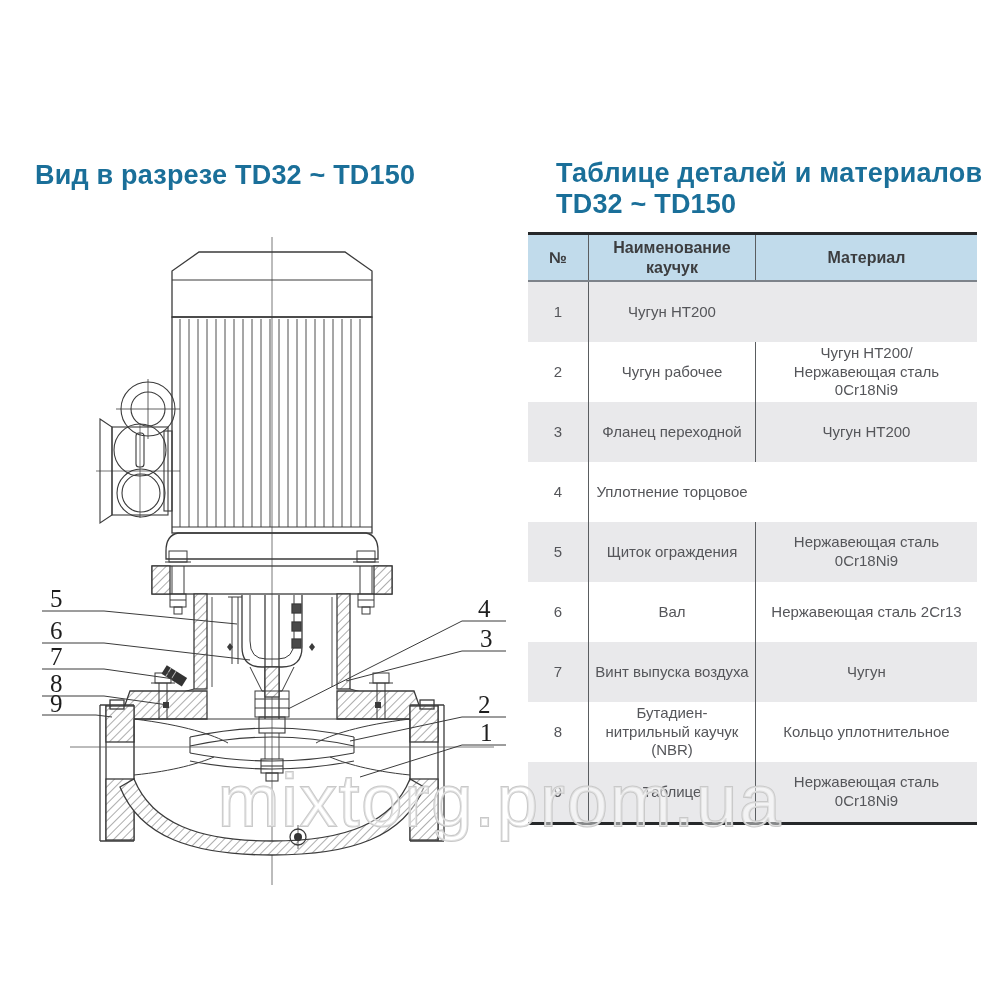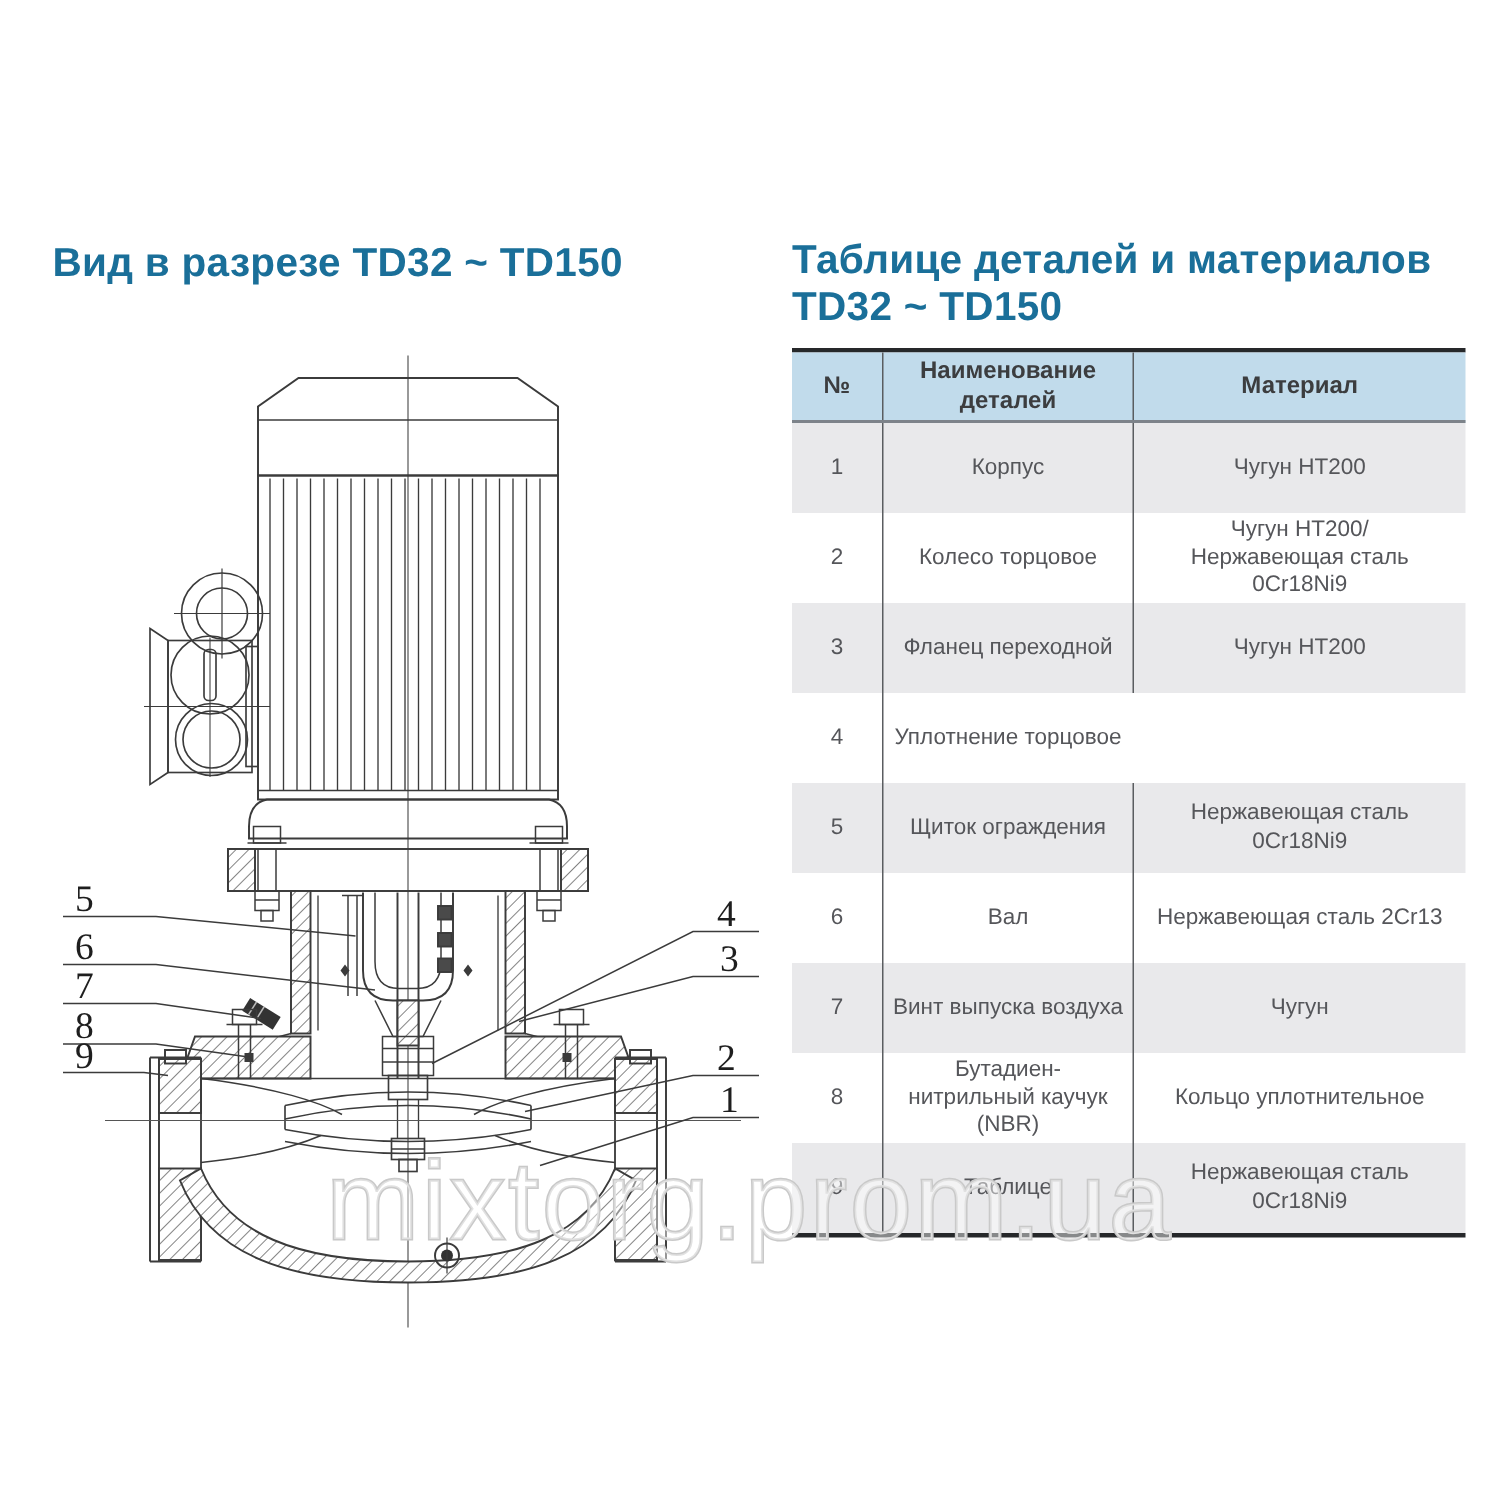--- a/index.html
+++ b/index.html
@@ -6,21 +6,21 @@
   .canvas{
     position:relative;width:1000px;height:1000px;background:#ffffff;overflow:hidden;
     font-family:"Liberation Sans",sans-serif;
     margin-top:19px;
   }
   .left-title{
     position:absolute;left:35px;top:141px;margin:0;
     font-size:27px;font-weight:700;color:#1a6f99;letter-spacing:0.2px;
   }
   .right-title{
-    position:absolute;left:528px;top:139px;
+    position:absolute;left:556px;top:139px;
     font-size:27px;font-weight:700;color:#1a6f99;line-height:31px;letter-spacing:0.2px;
   }
   .diagram{position:absolute;left:30px;top:205px;width:480px;height:690px;}
   .watermark{position:absolute;left:0;top:715px;width:1000px;height:140px;pointer-events:none;}
 
   .parts-table{
     position:absolute;left:528px;top:213px;width:449px;
     border-top:3px solid #26282a;border-bottom:3px solid #26282a;
     color:#55565a;font-size:15px;
   }
@@ -253,32 +253,31 @@
       <text x="480" y="628">3</text>
       <text x="478" y="694">2</text>
       <text x="480" y="722">1</text>
     </g>
   </svg>
 
   <div class="parts-table">
     <div class="trow head">
       <div class="cell c1">№</div>
       <div class="cell c2">Наименование
-деталей</div>
+каучук</div>
       <div class="cell c3">Материал</div>
     </div>
     <div id="tbody">
         <div class="trow body-row alt">
           <div class="cell c1">1</div>
-          <div class="cell c2">Корпус</div>
           <div class="cell c3">Чугун HT200</div>
         </div>
         <div class="trow body-row">
           <div class="cell c1">2</div>
-          <div class="cell c2">Колесо торцовое</div>
+          <div class="cell c2">Чугун рабочее</div>
           <div class="cell c3">Чугун HT200/
 Нержавеющая сталь 0Cr18Ni9</div>
         </div>
         <div class="trow body-row alt">
           <div class="cell c1">3</div>
           <div class="cell c2">Фланец переходной</div>
           <div class="cell c3">Чугун HT200</div>
         </div>
         <div class="trow body-row">
           <div class="cell c1">4</div>

